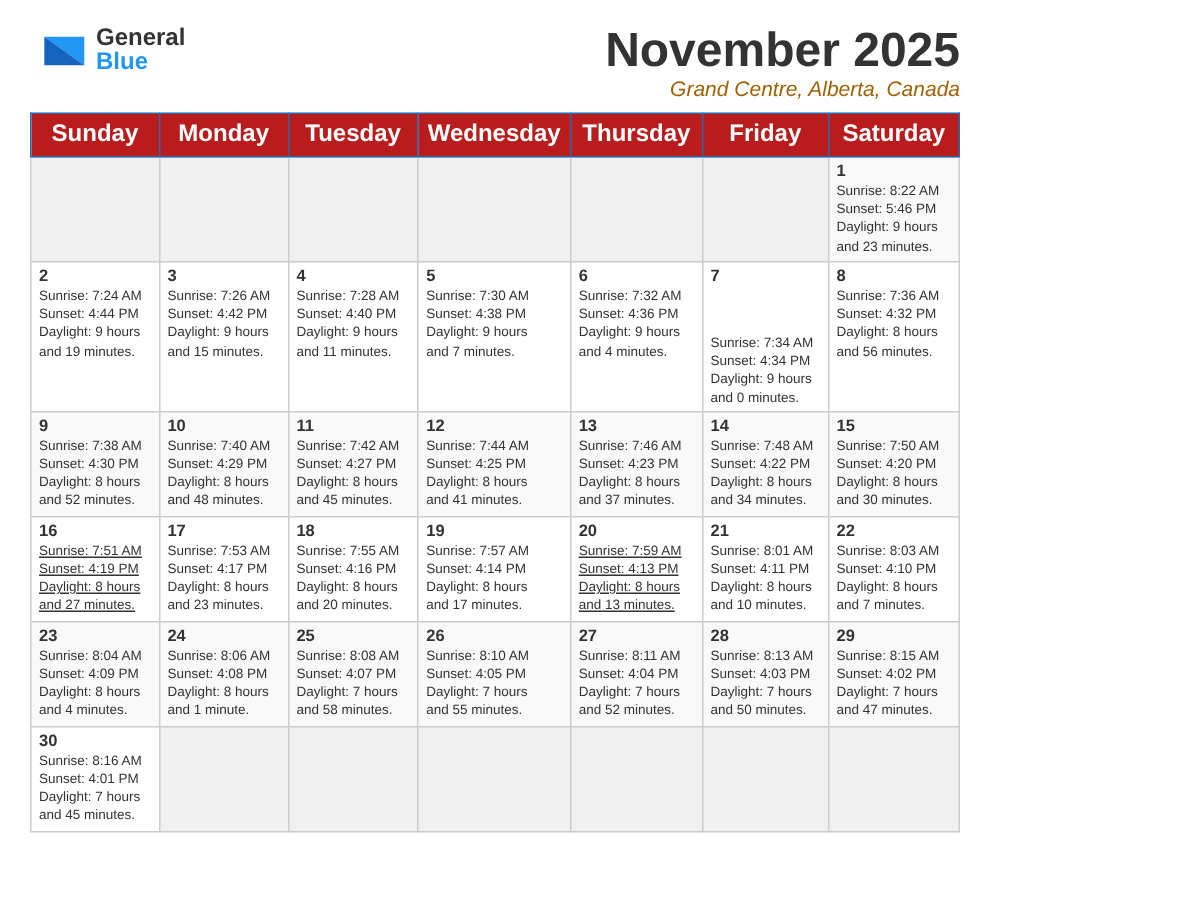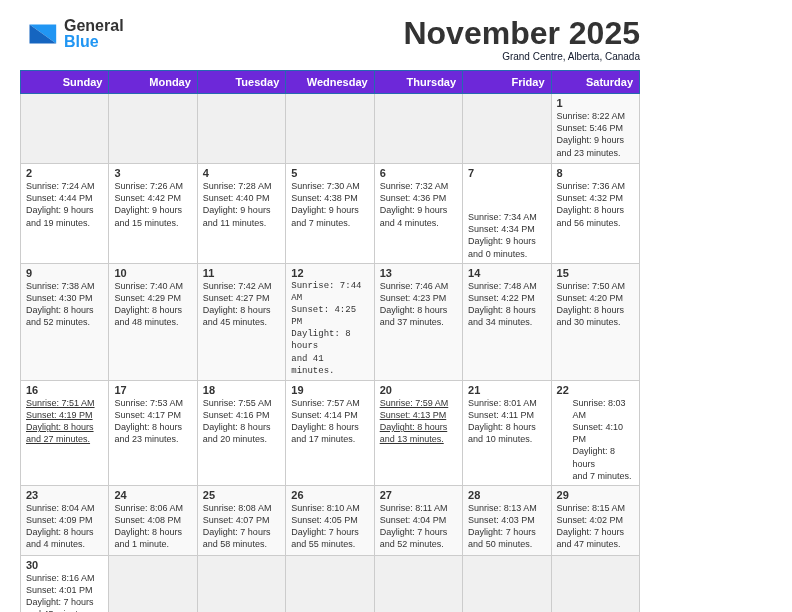--- a/index.html
+++ b/index.html
@@ -23,35 +23,36 @@
     .title-area {
       text-align: right;
     }
     .main-title {
       font-size: 32px;
       font-weight: bold;
       color: #333;
       line-height: 1.1;
     }
     .subtitle {
-      font-size: 10px;
-      color: #0f172a;
+      font-size: 14px;
+      color: #a16207;
+      font-style: italic;
     }
     .calendar {
       width: 100%;
       border-collapse: collapse;
       border: 1px solid #ccc;
     }
     .calendar th {
-      background: #6d28d9;
+      background: #b91c1c;
       color: #fff;
-      font-size: 11px;
+      font-size: 16px;
       font-weight: bold;
       padding: 5px 6px;
-      text-align: right;
+      text-align: center;
       border: 1px solid #2569b0;
     }
     .calendar td {
       vertical-align: top;
       border: 1px solid #ccc;
       padding: 3px 5px;
       width: calc(100%/7);
       min-height: 70px;
       height: 70px;
       font-size: 9.5px;
@@ -224,21 +225,21 @@
           </td>
           <td>
             <span class="day-num">11</span>
             <div class="day-info" style="white-space: pre-line;">Sunrise: 7:42 AM
 Sunset: 4:27 PM
 Daylight: 8 hours
 and 45 minutes.</div>
           </td>
           <td>
             <span class="day-num">12</span>
-            <div class="day-info" style="white-space: pre-line; font-family: Liberation Mono, monospace;">Sunrise: 7:44 AM
+            <div class="day-info" style="white-space: pre-line;">Sunrise: 7:44 AM
 Sunset: 4:25 PM
 Daylight: 8 hours
 and 41 minutes.</div>
           </td>
           <td>
             <span class="day-num">13</span>
             <div class="day-info" style="white-space: pre-line;">Sunrise: 7:46 AM
 Sunset: 4:23 PM
 Daylight: 8 hours
 and 37 minutes.</div>
@@ -296,21 +297,21 @@
           </td>
           <td>
             <span class="day-num">21</span>
             <div class="day-info" style="white-space: pre-line;">Sunrise: 8:01 AM
 Sunset: 4:11 PM
 Daylight: 8 hours
 and 10 minutes.</div>
           </td>
           <td>
             <span class="day-num">22</span>
-            <div class="day-info" style="white-space: pre-line; margin-left: 16px;">Sunrise: 8:03 AM
+            <div class="day-info" style="white-space: pre-line;">Sunrise: 8:03 AM
 Sunset: 4:10 PM
 Daylight: 8 hours
 and 7 minutes.</div>
           </td>
         </tr>
         <tr>
           <td>
             <span class="day-num">23</span>
             <div class="day-info" style="white-space: pre-line;">Sunrise: 8:04 AM
 Sunset: 4:09 PM

